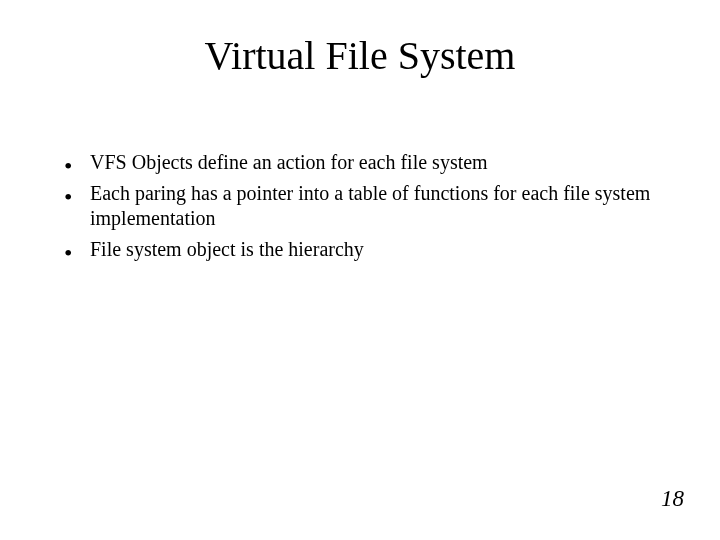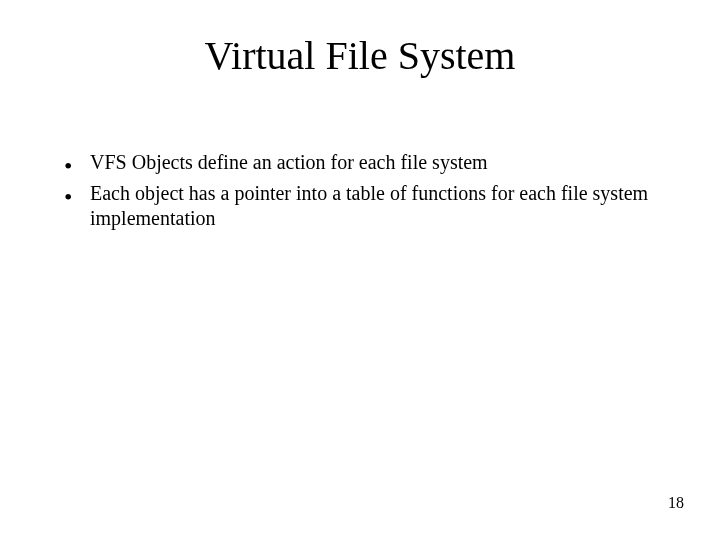--- a/index.html
+++ b/index.html
@@ -49,30 +49,32 @@
     position: absolute;
     left: 4px;
     top: 0;
     font-size: 24px;
     line-height: 1.4;
   }
   .page-number {
     position: absolute;
     right: 36px;
     bottom: 28px;
-    font-size: 16px;
+    font-size: 23px;
+    font-style: italic;
   }
 </style>
 </head>
 <body>
 
 <div class="slide">
   <div class="title">Virtual File System</div>
 
   <div class="body">
     <ul class="bullets">
       <li>VFS Objects define an action for each file system</li>
-      <li>Each object has a pointer into a table of functions for each file system implementation</li>
+      <li>Each paring has a pointer into a table of functions for each file system implementation</li>
+      <li>File system object is the hierarchy</li>
     </ul>
   </div>
 
   <div class="page-number">18</div>
 </div>
 
 </body></html>

